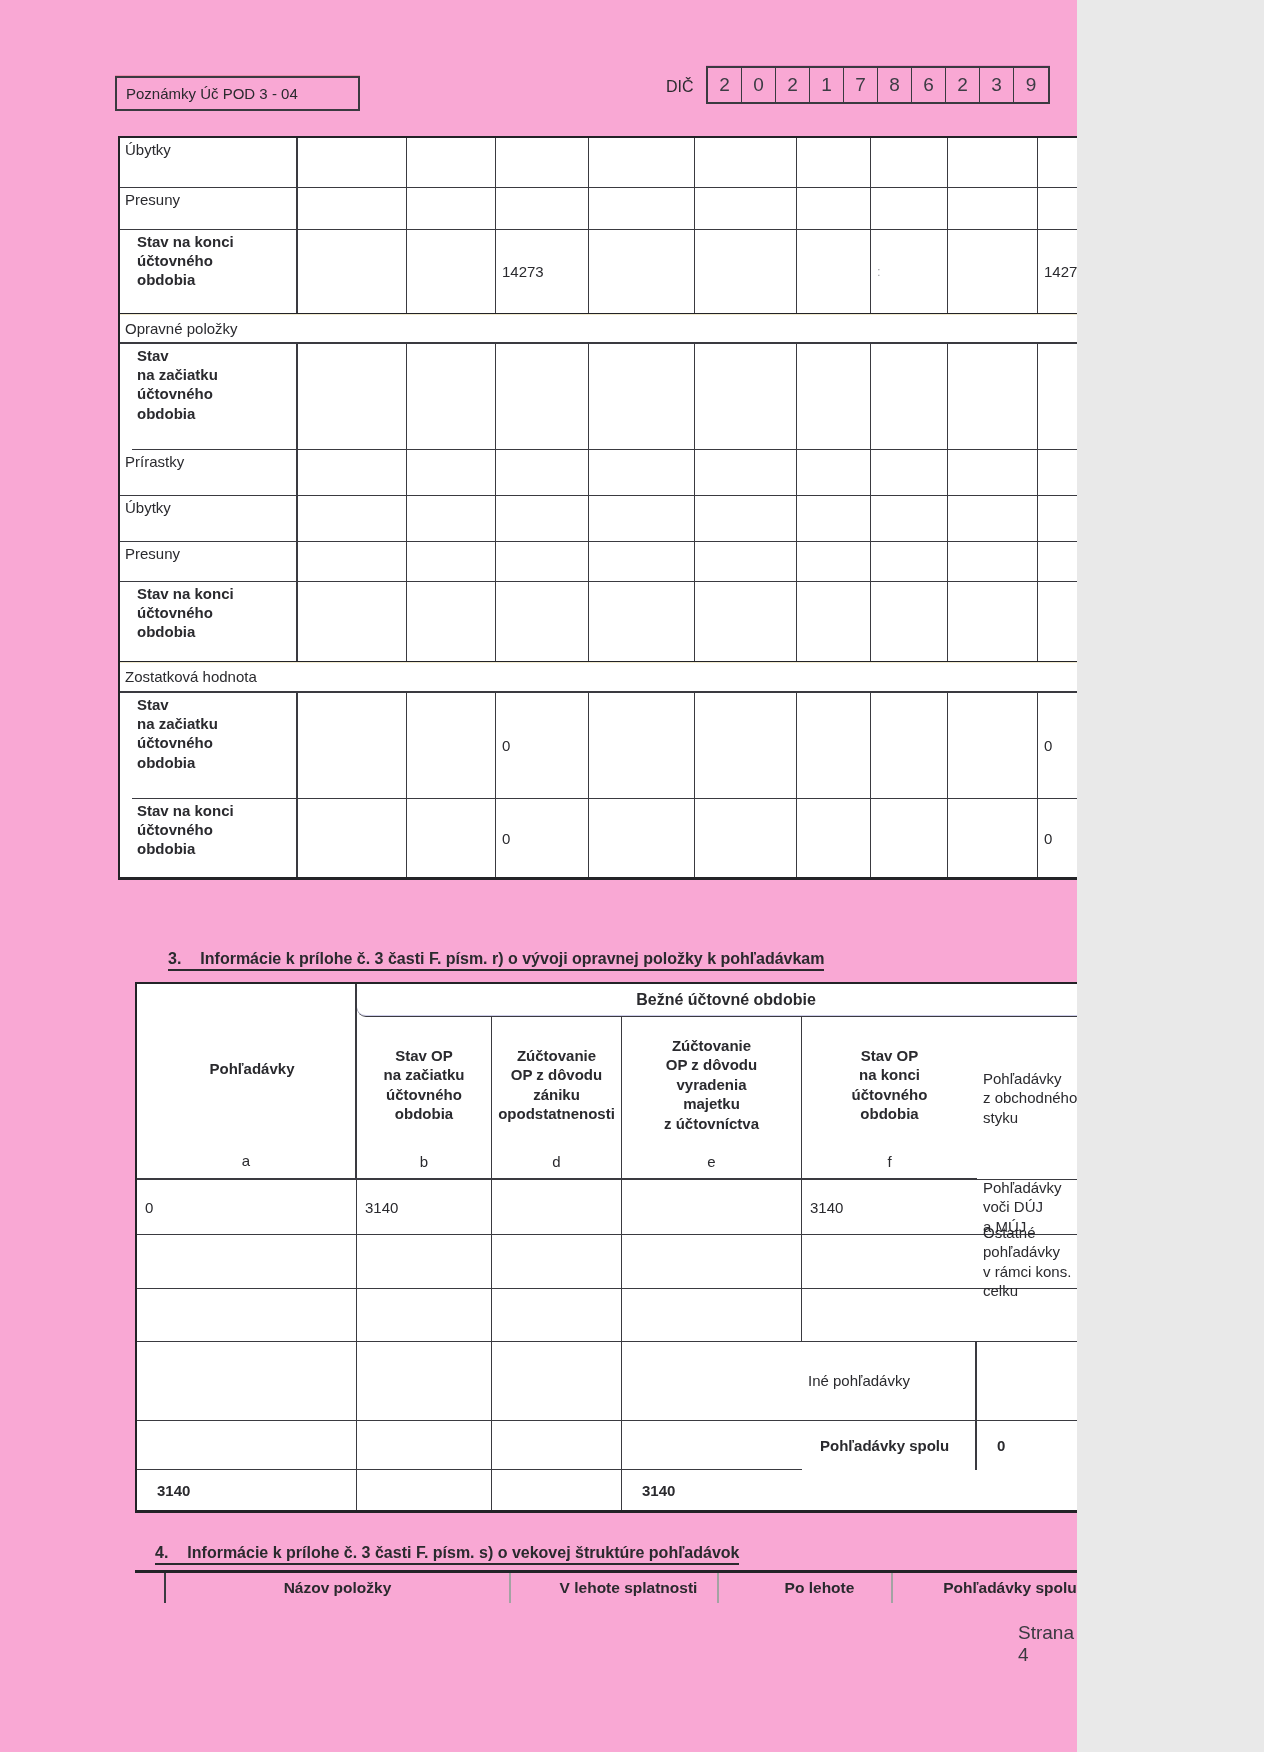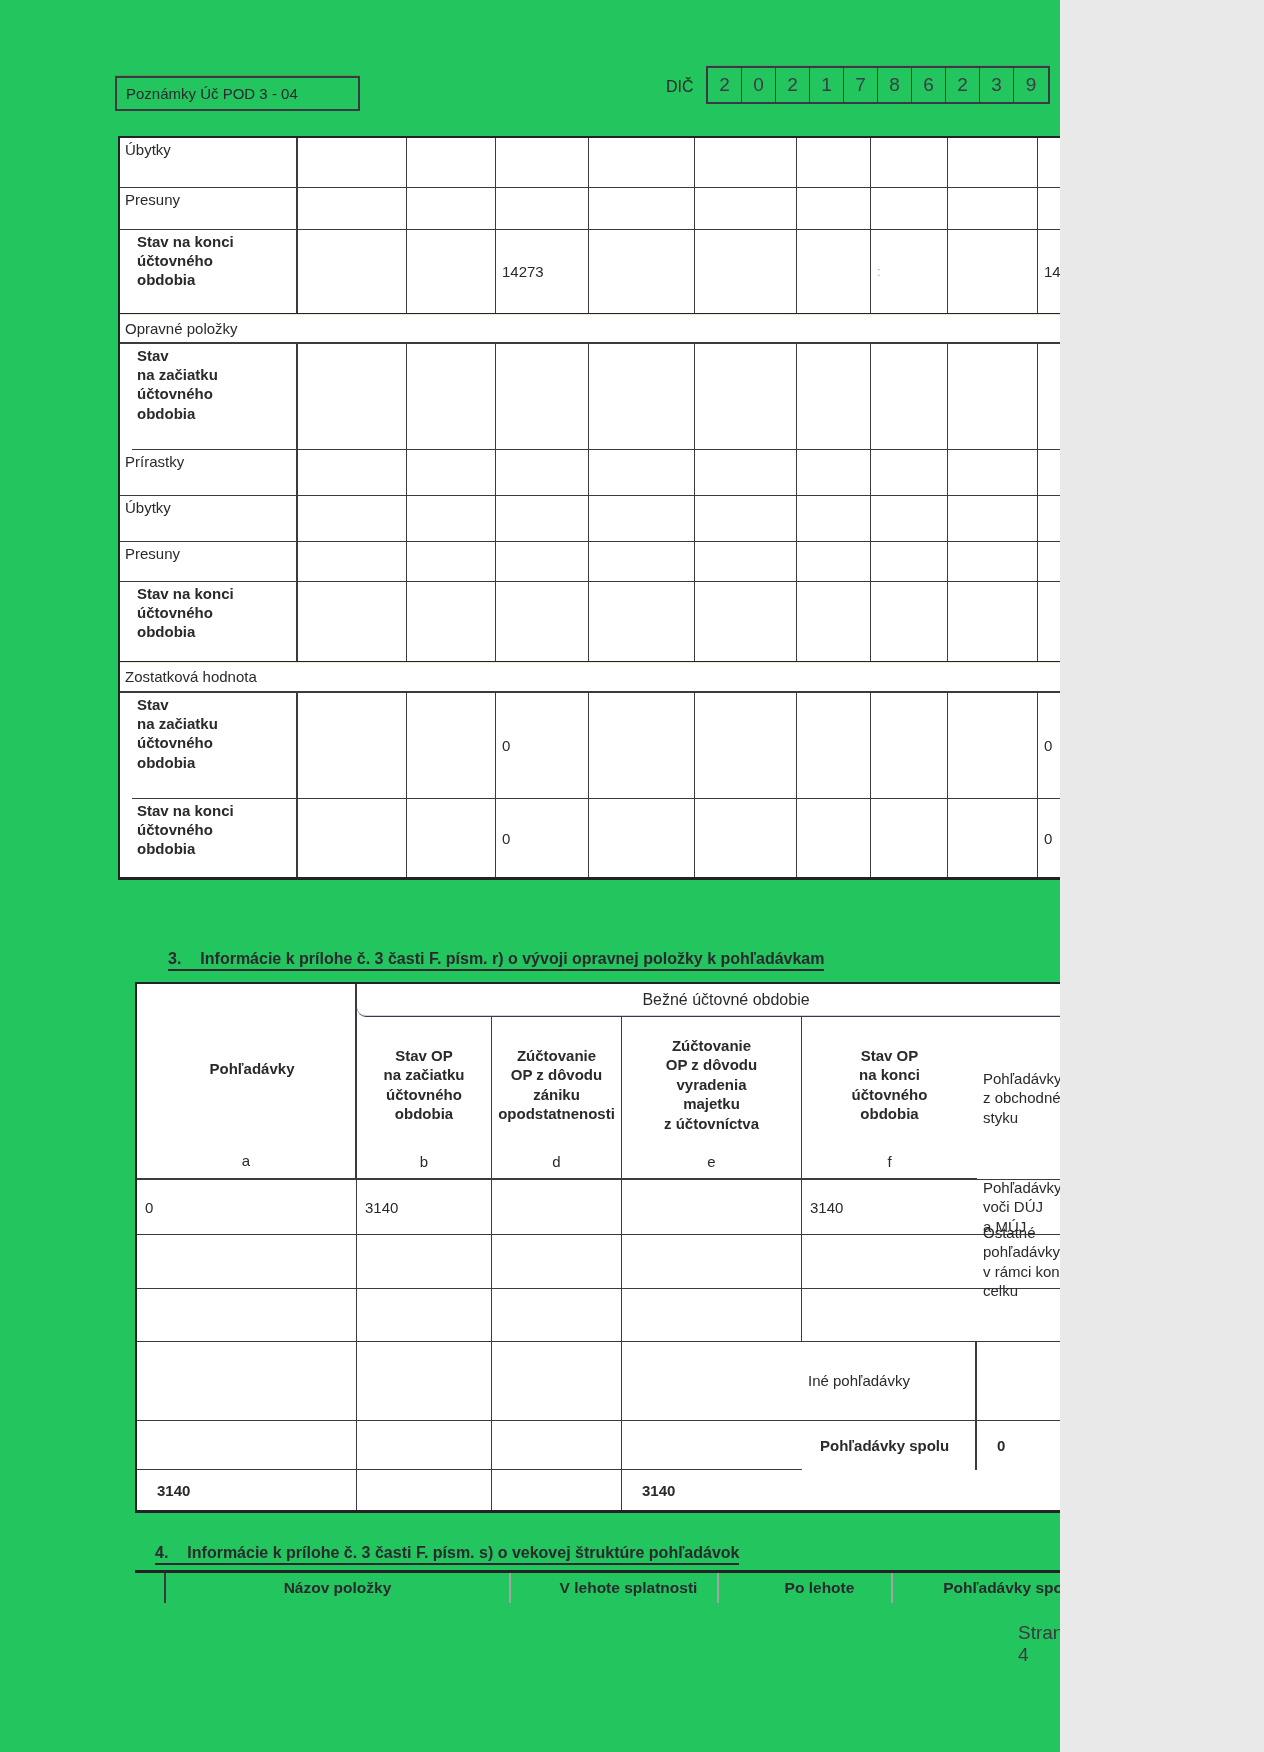--- a/index.html
+++ b/index.html
@@ -1,17 +1,17 @@
 <!DOCTYPE html>
 <html><head>
 <meta charset="utf-8">
 <style>
   html,body{margin:0;padding:0;background:#e9e9e9;}
-  .page{position:relative;width:1060px;height:1752px;background:#22c55e;
-        font-family:"Liberation Sans",sans-serif;color:#2a2a2e;overflow:hidden;}
+  .page{position:relative;width:1060px;height:1752px;background:#f9a8d4;
+        font-family:"Liberation Sans",sans-serif;color:#2a2a2e;overflow:hidden;padding-left:17px;}
   .pre{white-space:pre-line;}
 
   
   .title-box{position:absolute;left:115px;top:76px;width:232px;height:31px;
              border:2px solid #3a3a40;display:flex;align-items:center;padding-left:9px;
              font-size:15px;box-shadow:0 -1px 0 rgba(200,60,60,.25);}
   .dic-label{position:absolute;left:666px;top:78px;font-size:16px;}
   .dic-grid{position:absolute;left:706px;top:66px;display:grid;
             grid-template-columns:repeat(10,34px);height:34px;border:2px solid #3a3a40;
             box-shadow:0 -1px 0 rgba(180,60,150,.2);}
@@ -46,21 +46,21 @@
   
   .t2{position:absolute;left:135px;top:982px;display:grid;background:#fff;
       grid-template-columns:220px 135px 130px 180px 175px 118px;
       grid-template-rows:33px 163px 55px 54px 53px 79px 49px 40px;
       border:2px solid #232327;border-bottom-width:3px;font-size:15px;}
   .t2 > div{border-right:1px solid #3a3a40;border-bottom:1px solid #3a3a40;}
   .t2 .cola{grid-row:1 / 3;grid-column:1;display:flex;flex-direction:column;
             border-right-width:2px !important;border-bottom-width:2px !important;}
   .t2 .cola .main{flex:1;display:flex;align-items:center;justify-content:center;text-align:center;}
   .t2 .period{grid-column:2 / 7;display:flex;align-items:center;justify-content:center;
-              font-weight:normal;font-size:16px;border-right:none !important;
+              font-weight:bold;font-size:16px;border-right:none !important;
               box-shadow:inset 0 -1px 0 rgba(60,60,170,.25);border-radius:9px;}
   .t2 .hcell{display:flex;flex-direction:column;font-weight:bold;text-align:center;
              border-bottom-width:2px !important;line-height:1.3;}
   .t2 .hcell .main{flex:1;display:flex;align-items:center;justify-content:center;padding:4px 2px;}
   .letter{height:26px;display:flex;align-items:flex-start;justify-content:center;
           font-weight:normal;font-size:15px;}
   .t2 .rlabel{display:flex;align-items:center;padding:2px 4px 2px 6px;line-height:1.3;
               border-right-width:2px !important;}
   .t2 .val{display:flex;align-items:center;padding-left:8px;}
   .t2 .lastc{border-right:none !important;}

